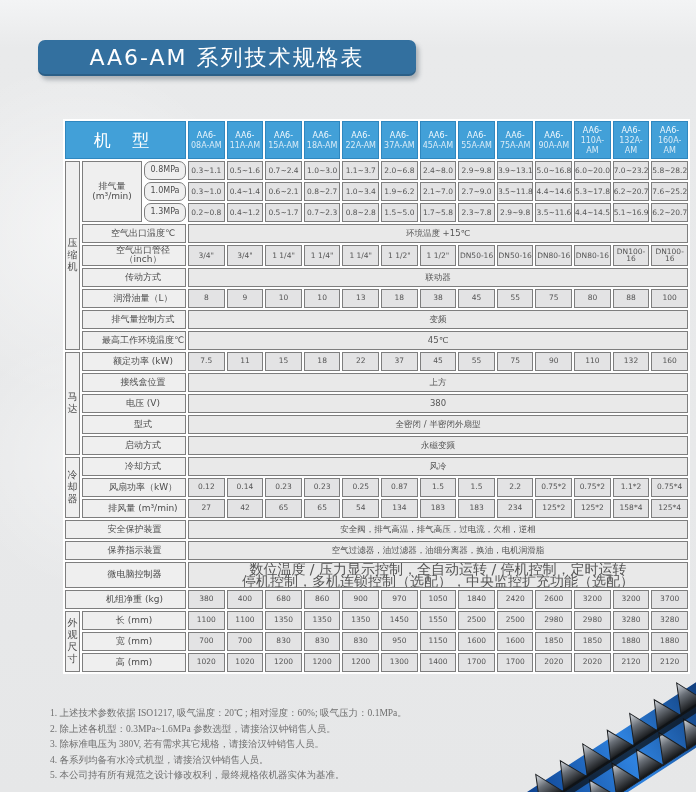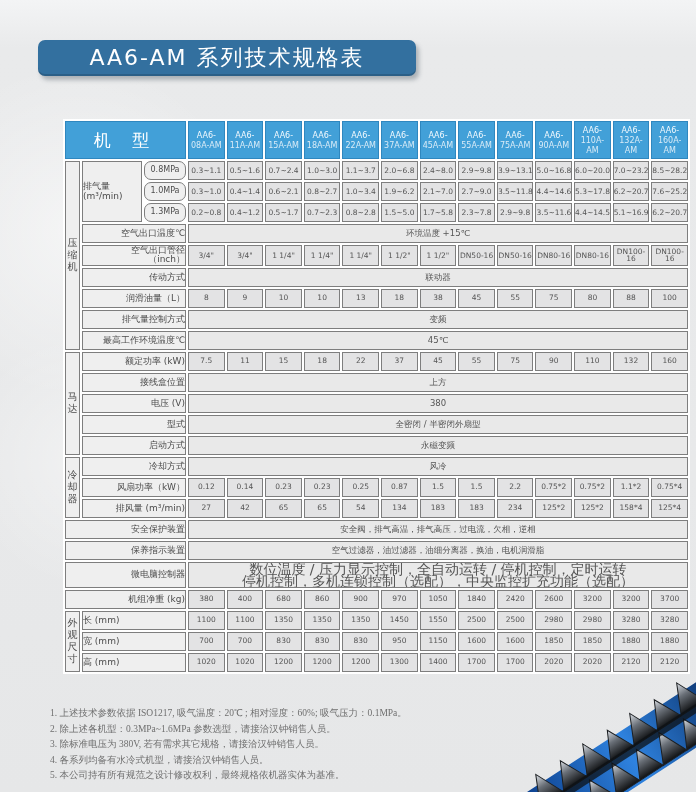--- a/index.html
+++ b/index.html
@@ -32,22 +32,22 @@
   tbody{background:#ffffff;}
   th,td{box-sizing:border-box;border:1px solid #7e7e7e;vertical-align:middle;
     text-align:center;padding:0;color:#4c4c4c;overflow:hidden;}
   thead th{background:#42a0d8;border-color:#2f87bf;color:#eaf4fb;font-weight:normal;height:38px;}
   th.corner{font-size:17px;color:#ffffff;letter-spacing:8px;}
   .m1{font-size:8px;line-height:11px;color:#f2f9fe;}
   .m2{font-size:8px;line-height:10px;color:#d9ebf7;}
 
   td{background:#e3e3e4;height:19px;font-size:8px;line-height:1.05;}
   td.val{font-size:7.5px;color:#555;}
-  td.lbl{background:#efefef;text-align:right;padding-left:18px;font-size:9px;white-space:pre-line;}
-  td.lbl.c{text-align:left;padding-left:0;margin-top:16px;}
+  td.lbl{background:#efefef;text-align:center;padding-left:18px;font-size:9px;white-space:pre-line;}
+  td.lbl.c{text-align:center;padding-left:0;margin-top:16px;}
   td.sub{background:#efefef;font-size:8px;border-radius:7px;}
   td.g{background:#efefef;font-size:10px;line-height:12px;white-space:pre-line;padding:0;}
   td.spanv{background:#e9e9e9;font-size:8.5px;color:#555;}
   td.spanv div{font-size:14px;line-height:12px;}
 
   #footnotes{position:absolute;left:50px;top:706px;font-size:9.5px;color:#6f6f6f;line-height:15.5px;}
   #footnotes div{white-space:nowrap;font-family:Liberation Serif, serif;}
 
   .rotor{position:absolute;right:-18px;bottom:-20px;pointer-events:none;}
 </style>
@@ -137,21 +137,21 @@
         <td class="val">0.7~2.4</td>
         <td class="val">1.0~3.0</td>
         <td class="val">1.1~3.7</td>
         <td class="val">2.0~6.8</td>
         <td class="val">2.4~8.0</td>
         <td class="val">2.9~9.8</td>
         <td class="val">3.9~13.1</td>
         <td class="val">5.0~16.8</td>
         <td class="val">6.0~20.0</td>
         <td class="val">7.0~23.2</td>
-        <td class="val">8.5~28.2</td>
+        <td class="val">5.8~28.2</td>
       </tr>
       <tr>
         <td class="sub">1.0MPa</td>
         <td class="val">0.3~1.0</td>
         <td class="val">0.4~1.4</td>
         <td class="val">0.6~2.1</td>
         <td class="val">0.8~2.7</td>
         <td class="val">1.0~3.4</td>
         <td class="val">1.9~6.2</td>
         <td class="val">2.1~7.0</td>

